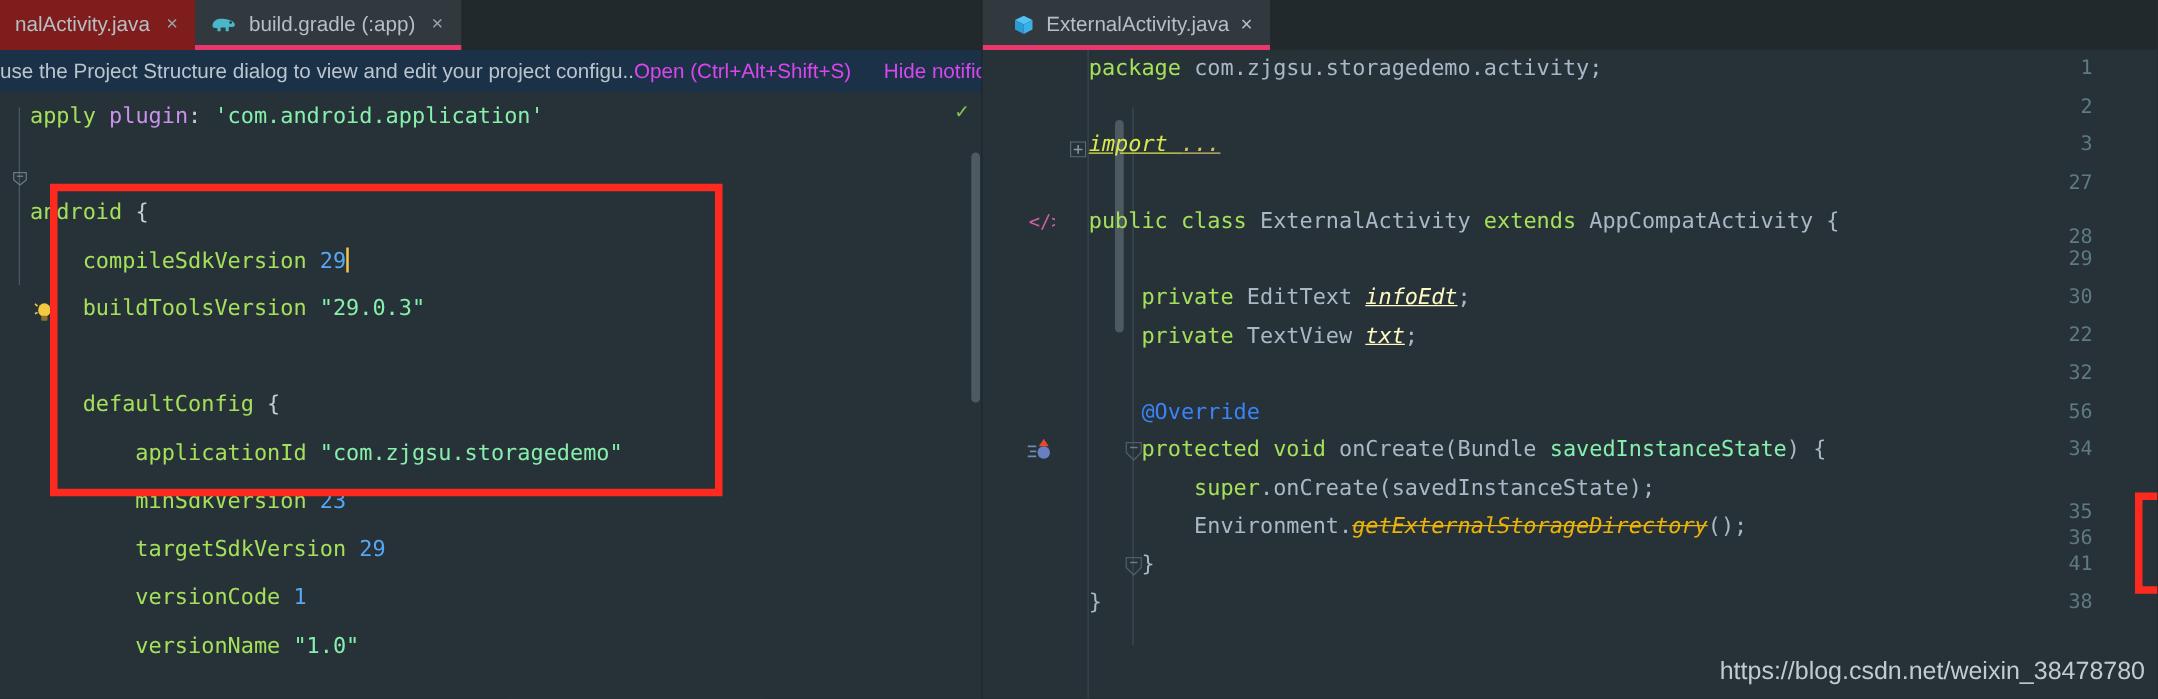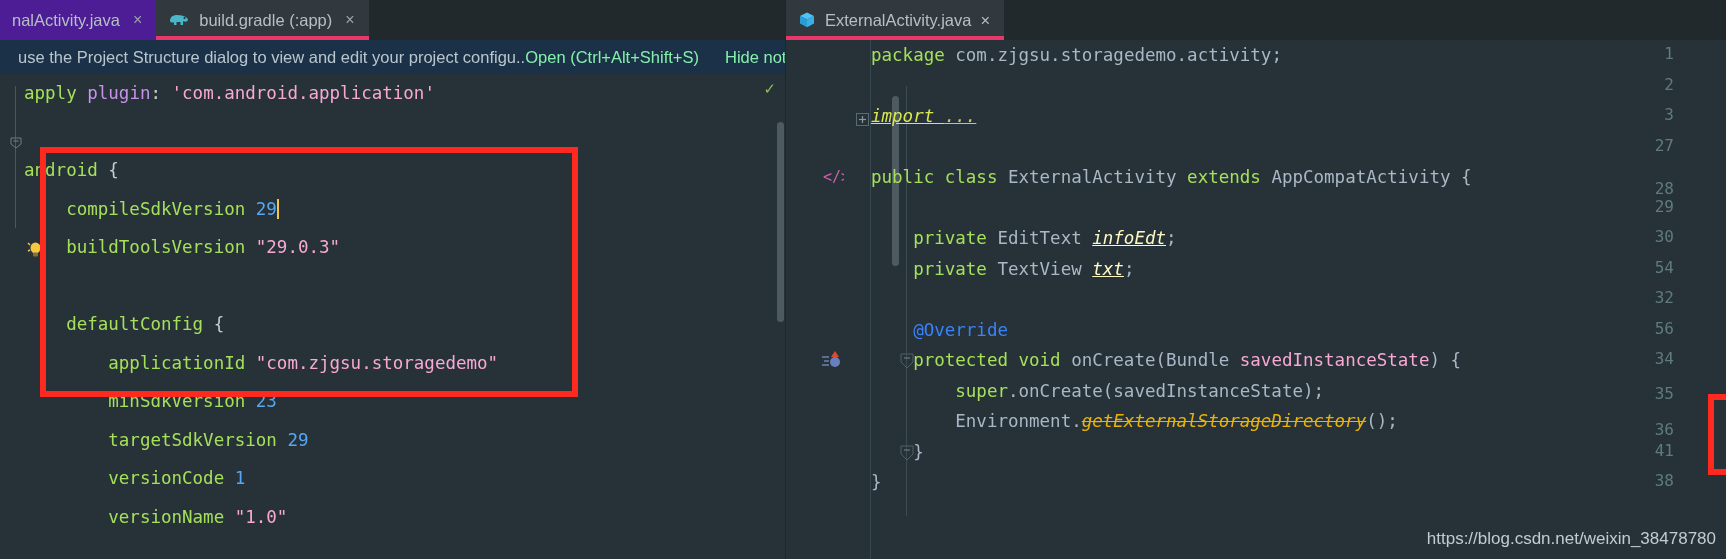--- a/index.html
+++ b/index.html
@@ -31,21 +31,21 @@
   }
   .tab {
     display:flex; align-items:center; gap:9px;
     padding:0 14px 0 12px;
     font-family:"Liberation Sans", sans-serif;
     font-size:16.5px;
     color:#b6bfc4;
     white-space:nowrap;
     position:relative;
   }
-  .tab.inactive { background:#4c1d95; }
+  .tab.inactive { background:#7f1d1d; }
   .tab.active {
     background:#31393e;
   }
   .tab.active::after {
     content:"";
     position:absolute; left:0; right:0; bottom:0;
     height:4px; background:#e8376a;
   }
   .tab .tclose {
     font-size:16px; color:#9aa4aa; line-height:1;
@@ -58,26 +58,26 @@
 
   .notif {
     position:relative;
     height:34px;
     background:#1b3147;
     display:flex;
     align-items:center;
     font-family:"Liberation Sans", sans-serif;
     font-size:16.5px;
     color:#b9c6cf;
-    padding-left:18px;
+    padding-left:0px;
     white-space:nowrap;
     overflow:hidden;
   }
   .notif .ntext { color:#b9c6cf; }
-  .notif .nlink { color:#86efac; cursor:pointer; }
+  .notif .nlink { color:#d946ef; cursor:pointer; }
   .notif .nlink.hide { margin-left:26px; }
 
   .code-area-left {
     position:relative;
     height:485px;
     background:#263238;
     overflow:hidden;
   }
   .lgutter {
     position:absolute; left:0; top:0; bottom:0;
@@ -133,21 +133,21 @@
     overflow:hidden;
   }
   .rtabbar {
     height:40px;
     background:#22292d;
     display:flex;
     align-items:stretch;
   }
   .rtab {
     display:flex; align-items:center; gap:9px;
-    padding:0 14px 0 12px;
+    padding:0 14px 0 24px;
     font-family:"Liberation Sans", sans-serif;
     font-size:16.5px;
     color:#b6bfc4;
     background:#31393e;
     position:relative;
     white-space:nowrap;
   }
   .rtab::after {
     content:"";
     position:absolute; left:0; right:0; bottom:0;
@@ -208,21 +208,21 @@
   .scroll-right {
     position:absolute;
     left:106px; top:56px;
     width:7px; height:170px;
     background:#4e5a61;
     border-radius:4px;
   }
 
   
   .kw   { color:#c792ea; }
-  .str  { color:#f9a8d4; }
+  .str  { color:#86efac; }
   .num  { color:#56a8f5; }
   .ident{ color:#a9b7c6; }
   .grn  { color:#a5e05a; }
   .plain{ color:#c5cdd3; }
   .anno { color:#3b82f6; }
   .field{ color:#fef9c3; font-style:italic; text-decoration:underline; }
   .fieldy { color:#d4c16a; font-style:italic; text-decoration:underline; }
   .deprecated {
     color:#eab308; font-style:italic;
     text-decoration:line-through;
@@ -250,21 +250,21 @@
   }
   #redbox-right {
     left:922px; top:394px;
     width:562px; height:81px;
   }
 
   .watermark {
     position:absolute;
     right:10px; bottom:10px;
     font-family:"Liberation Sans", sans-serif;
-    font-size:17px;
+    font-size:20px;
     color:#c2cbd1;
     z-index:50;
   }
   .divider-v {
     position:absolute;
     left:785px; top:0; bottom:0;
     width:1px; background:#1e272c;
     z-index:30;
   }
 </style>
@@ -355,36 +355,36 @@
               <line x1="3" y1="6.5" x2="10" y2="6.5" stroke="#8a989f" stroke-width="1.2"></line>
               <line x1="6.5" y1="3" x2="6.5" y2="10" stroke="#8a989f" stroke-width="1.2"></line>
             </svg></div>
           <div class="gline" style="top: 95.5px;">27</div>
           <div class="gline" style="top: 139px;">28</div>
           <div class="gicon" style="top: 127px;"><svg width="22" height="20" viewBox="0 0 22 20">
               <text x="1" y="15" font-family="DejaVu Sans Mono, monospace" font-size="15" fill="#cf5fa8">&lt;/&gt;</text>
             </svg></div>
           <div class="gline" style="top: 156.5px;">29</div>
           <div class="gline" style="top: 187px;">30</div>
-          <div class="gline" style="top: 217.5px;">54</div>
+          <div class="gline" style="top: 217.5px;">22</div>
           <div class="gline" style="top: 248px;">32</div>
           <div class="gline" style="top: 278.5px;">56</div>
           <div class="gline" style="top: 309px;">34</div>
           <div class="gicon" style="top: 310px;"><svg width="22" height="20" viewBox="0 0 22 20">
               <line x1="0" y1="7" x2="7" y2="7" stroke="#7089b8" stroke-width="1.4"></line>
               <line x1="2" y1="11" x2="7" y2="11" stroke="#7089b8" stroke-width="1.4"></line>
               <line x1="0" y1="15" x2="7" y2="15" stroke="#7089b8" stroke-width="1.4"></line>
               <circle cx="13" cy="12" r="5" fill="#6a7fc0"></circle>
               <path d="M13 1 L17 7 L9 7 Z" fill="#e04b30"></path>
             </svg></div>
           <div class="foldbox" style="left: 114px; top: 313px; width: 14px; height: 16px;"><svg width="14" height="16" viewBox="0 0 14 16">
               <path d="M1 1 L13 1 L13 9 L7 15 L1 9 Z" fill="none" stroke="#4f5e66" stroke-width="1"></path>
               <line x1="4" y1="5" x2="10" y2="5" stroke="#6b7a83" stroke-width="1.2"></line>
             </svg></div>
-          <div class="gline" style="top: 344px;">35</div>
+          <div class="gline" style="top: 359px;">35</div>
           <div class="gline" style="top: 364px; margin-top: 16px;">36</div>
           <div class="gline" style="top: 400.5px;">41</div>
           <div class="foldbox" style="left: 114px; top: 404.5px; width: 14px; height: 16px;"><svg width="14" height="16" viewBox="0 0 14 16">
               <path d="M1 1 L13 1 L13 9 L7 15 L1 9 Z" fill="none" stroke="#4f5e66" stroke-width="1"></path>
               <line x1="4" y1="5" x2="10" y2="5" stroke="#6b7a83" stroke-width="1.2"></line>
             </svg></div>
           <div class="gline" style="top: 431px;">38</div>
         </div>
       <div class="rcode"><span class="ln"><span class="grn">package</span><span class="ident"> com.zjgsu.storagedemo.activity;</span></span><span class="ln">&nbsp;</span><span class="ln"><span class="importfold">import </span><span class="fieldy">...</span></span><span class="ln">&nbsp;</span><span class="ln"><span class="grn">public class</span><span class="ident"> ExternalActivity </span><span class="grn">extends</span><span class="ident"> AppCompatActivity {</span></span><span class="ln">&nbsp;</span><span class="ln"><span class="grn">    private</span><span class="ident"> EditText </span><span class="field">infoEdt</span><span class="ident">;</span></span><span class="ln"><span class="grn">    private</span><span class="ident"> TextView </span><span class="field">txt</span><span class="ident">;</span></span><span class="ln">&nbsp;</span><span class="ln"><span class="anno">    @Override</span></span><span class="ln"><span class="grn">    protected void</span><span class="ident"> onCreate</span><span class="ident">(Bundle </span><span class="str">savedInstanceState</span><span class="ident">) {</span></span><span class="ln"><span class="grn">        super</span><span class="ident">.onCreate(savedInstanceState);</span></span><span class="ln"><span class="ident">        Environment.</span><span class="deprecated">getExternalStorageDirectory</span><span class="ident">();</span></span><span class="ln"><span class="ident">    }</span></span><span class="ln"><span class="ident">}</span></span></div>
     </div>

